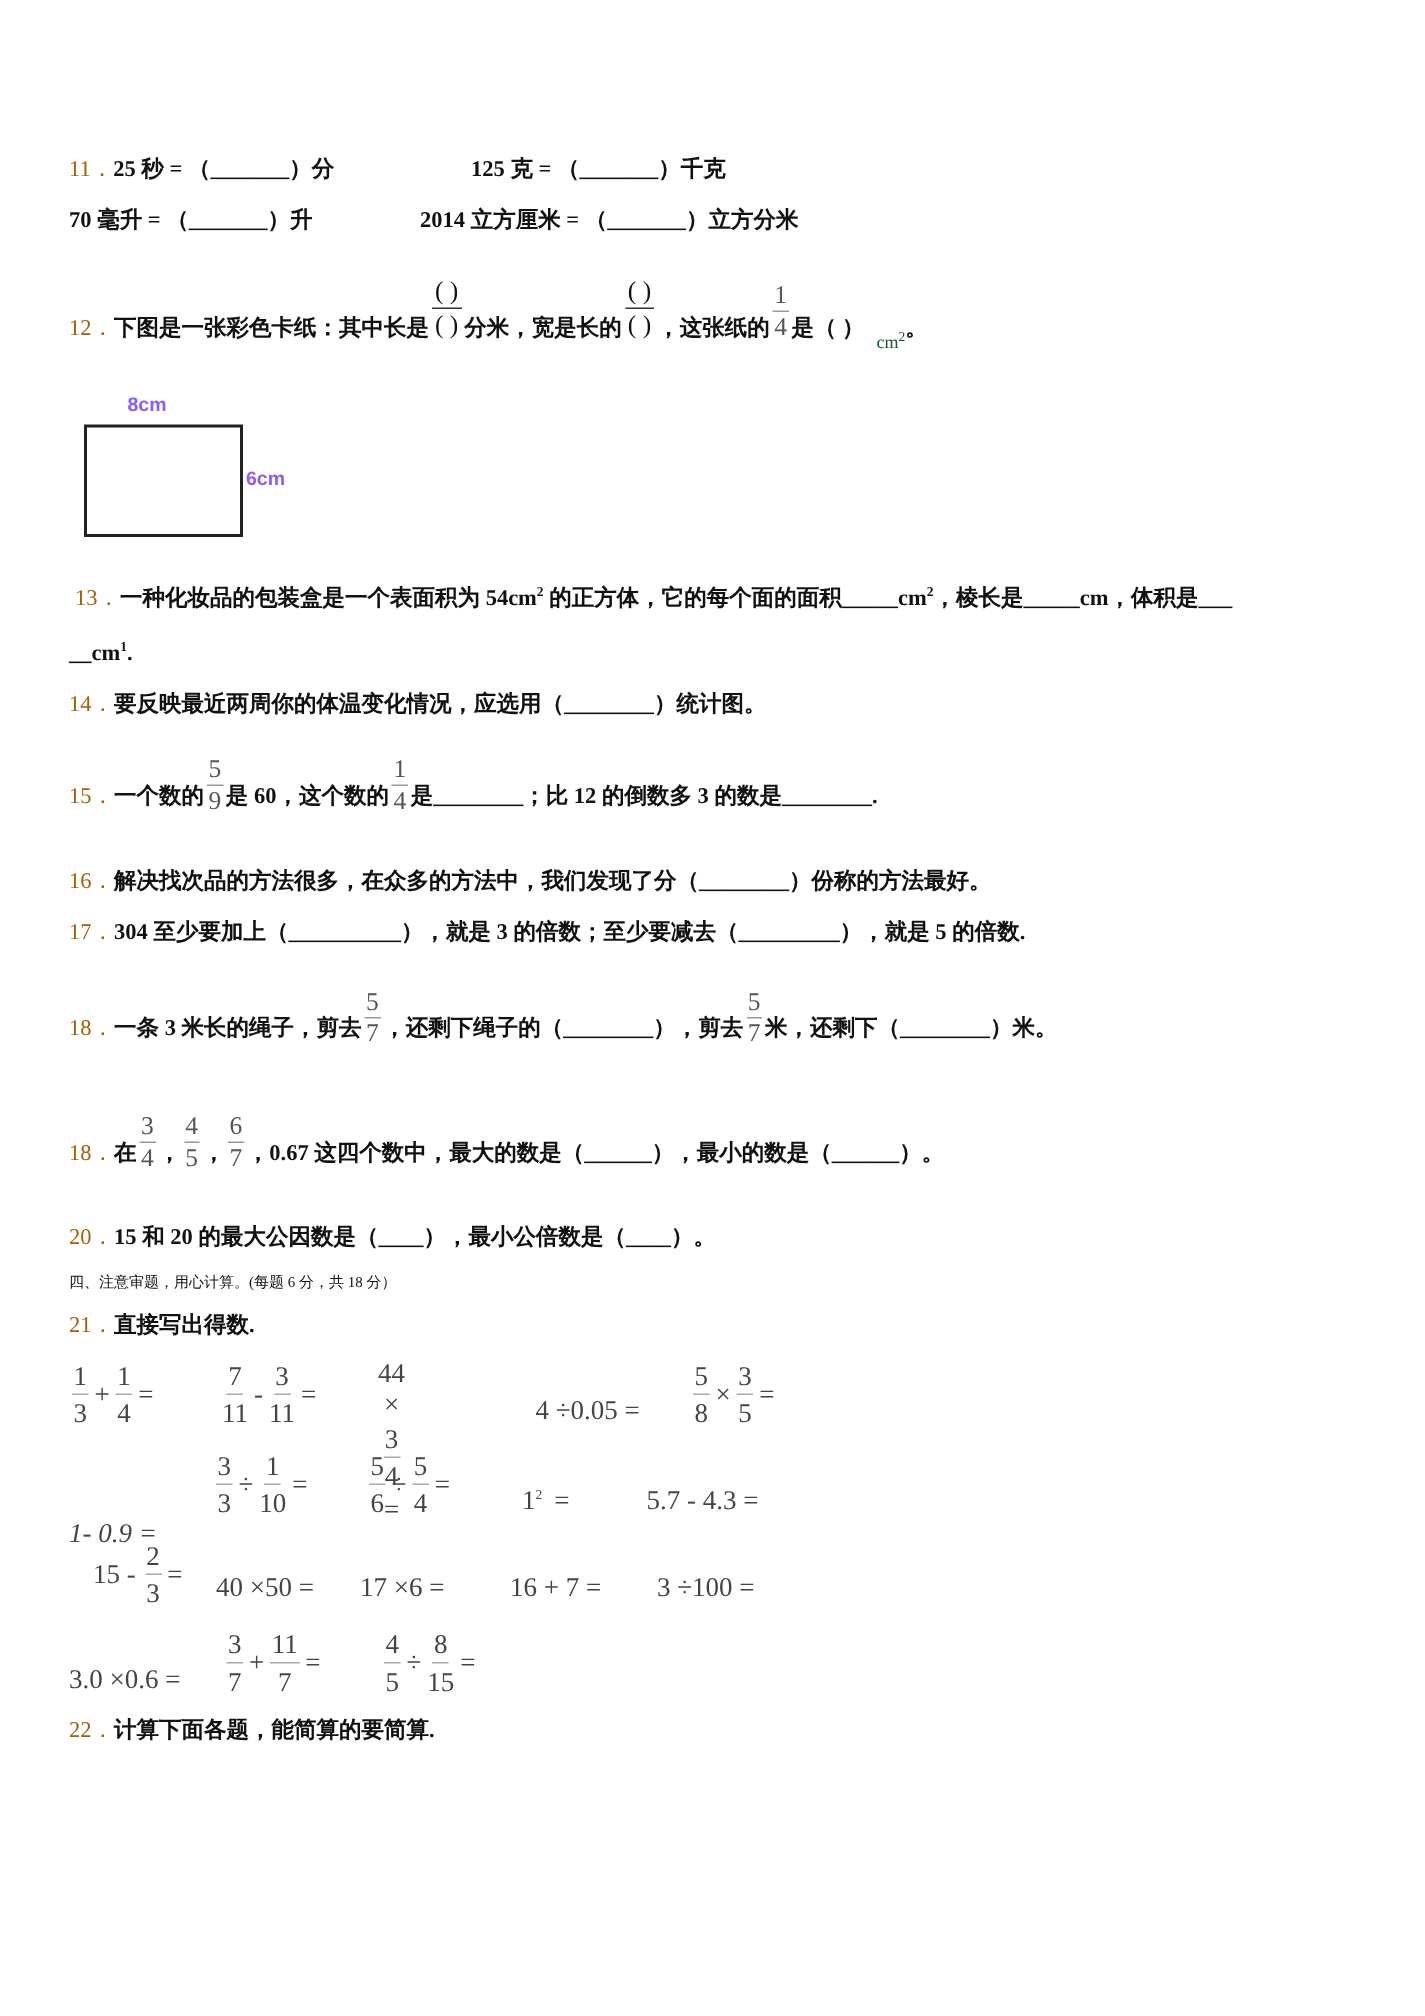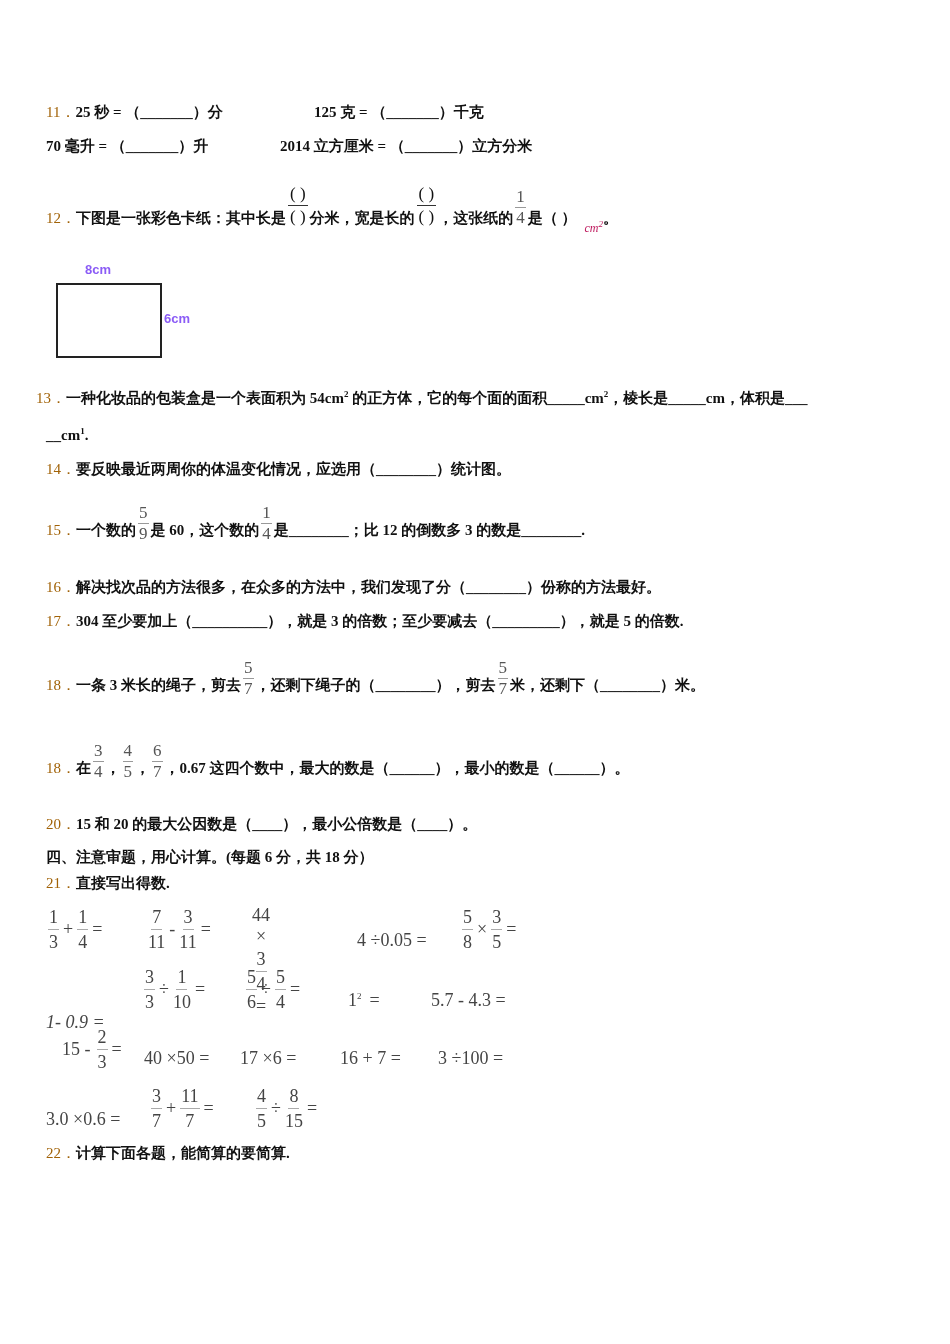--- a/index.html
+++ b/index.html
@@ -14,21 +14,21 @@
   .pfrac { display:inline-flex; flex-direction:column; align-items:center; vertical-align:middle;
            font-weight:normal; font-size:17px; line-height:22px; margin:0 2px; }
   .pfrac .n { border-bottom:1px solid #333; padding:0 2px; }
   .sup { font-size:9px; vertical-align:super; }
   .calc { font-size:18px; font-weight:normal; color:#444; font-family:"Liberation Serif", serif; }
   .calc .frac { font-size:18px; color:#444; line-height:24px; }
   .calc .frac .n { border-bottom:1px solid #aaa; }
   .op { margin:0 2px; }
   .rect { position:absolute; left:56px; top:283px; width:102px; height:71px; border:2px solid #222; }
   .lbl { position:absolute; font-family:"Liberation Sans", sans-serif; font-weight:bold; font-size:13px; color:#8b5cf6; }
-  .heading { font-size:15px; font-weight:bold; }
+  .heading { font-size:10px; font-weight:normal; }
 </style>
 </head>
 <body>
 
 <div class="abs q" style="left:46px;top:103px;">
   <span class="num">11．</span><span>25 秒 = （_______）分</span>
 </div>
 <div class="abs q" style="left:314px;top:103px;">125 克 = （_______）千克</div>
 <div class="abs q" style="left:46px;top:137px;">70 毫升 = （_______）升</div>
 <div class="abs q" style="left:280px;top:137px;">2014 立方厘米 = （_______）立方分米</div>
@@ -44,29 +44,29 @@
   <span class="pfrac">
     <span class="n">(    )</span>
     <span>(    )</span>
   </span>
   <span>，这张纸的</span>
   <span class="frac">
     <span class="n">1</span>
     <span>4</span>
   </span>
   <span>是（    ）</span>
-  <span style="font-weight:normal;color:#be185d;font-size:12px;margin-left:8px;position:relative;top:8px;font-style:italic;"><span>cm</span><span class="sup">2</span></span>
+  <span style="font-weight:normal;color:#14532d;font-size:12px;margin-left:8px;position:relative;top:8px;"><span>cm</span><span class="sup">2</span></span>
   <span>。</span>
 </div>
 
 <div class="lbl" style="left:85px;top:262px;">8cm</div>
 <div class="rect"></div>
 <div class="lbl" style="left:164px;top:311px;">6cm</div>
 
-<div class="abs q" style="left:36px;top:389px;">
+<div class="abs q" style="left:50px;top:389px;">
   <span class="num">13．</span><span>一种化妆品的包装盒是一个表面积为 54cm</span><span class="sup">2</span><span> 的正方体，它的每个面的面积_____cm</span><span class="sup">2</span><span>，棱长是_____cm，体积是___</span>
 </div>
 <div class="abs q" style="left:46px;top:426px;">
   <span>__cm</span><span class="sup">1</span><span>.</span>
 </div>
 
 <div class="abs q" style="left:46px;top:460px;">
   <span class="num">14．</span><span>要反映最近两周你的体温变化情况，应选用（________）统计图。</span>
 </div>
 

